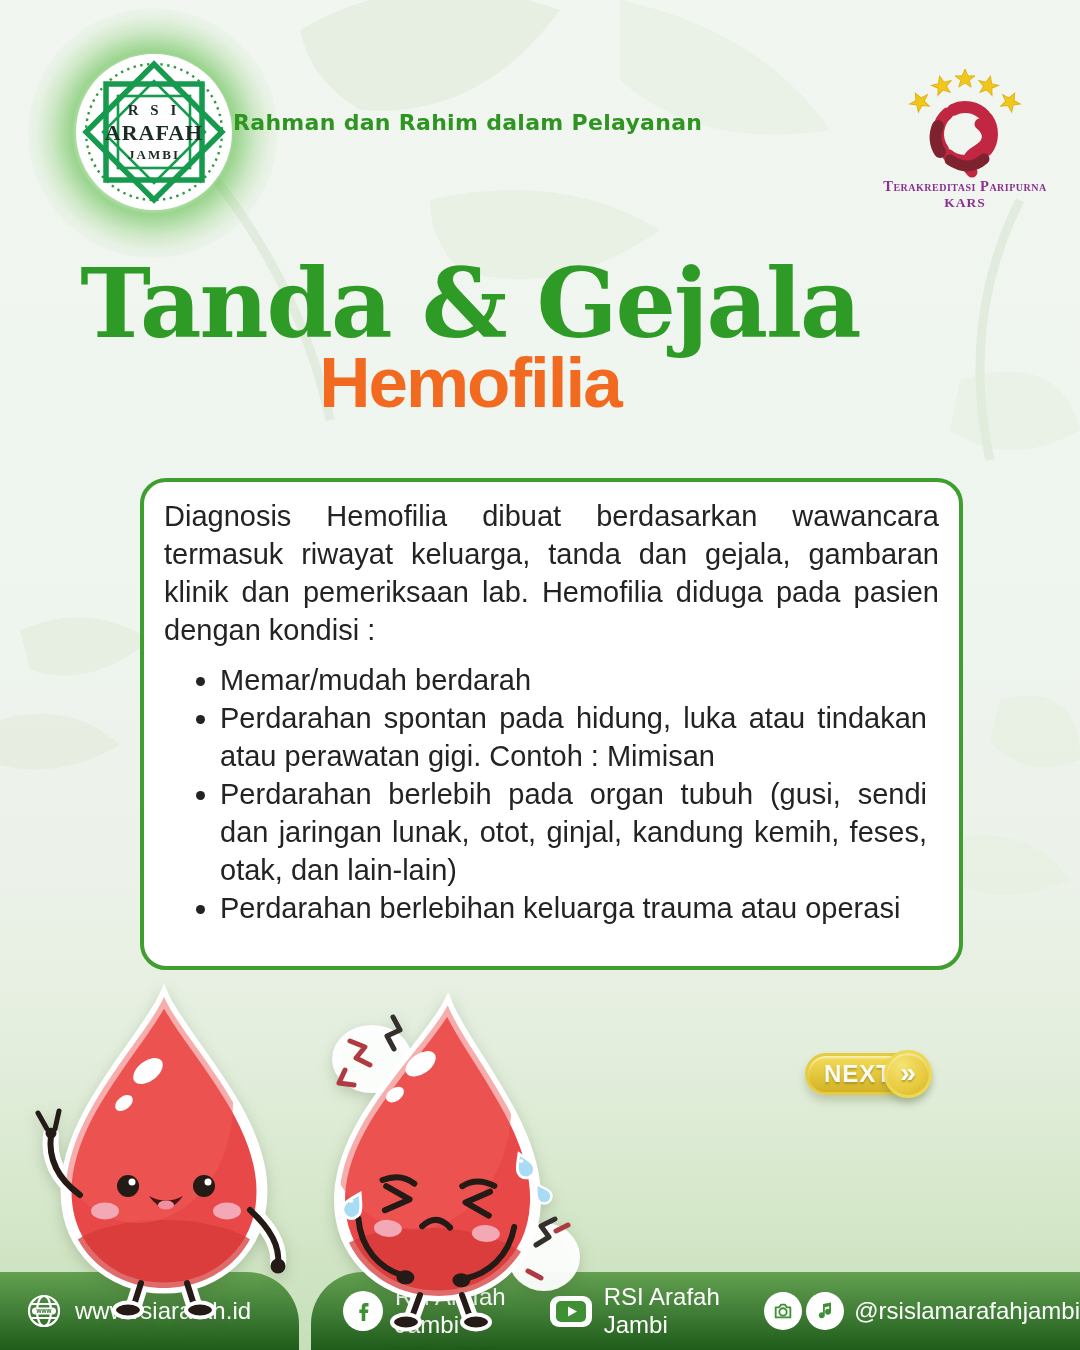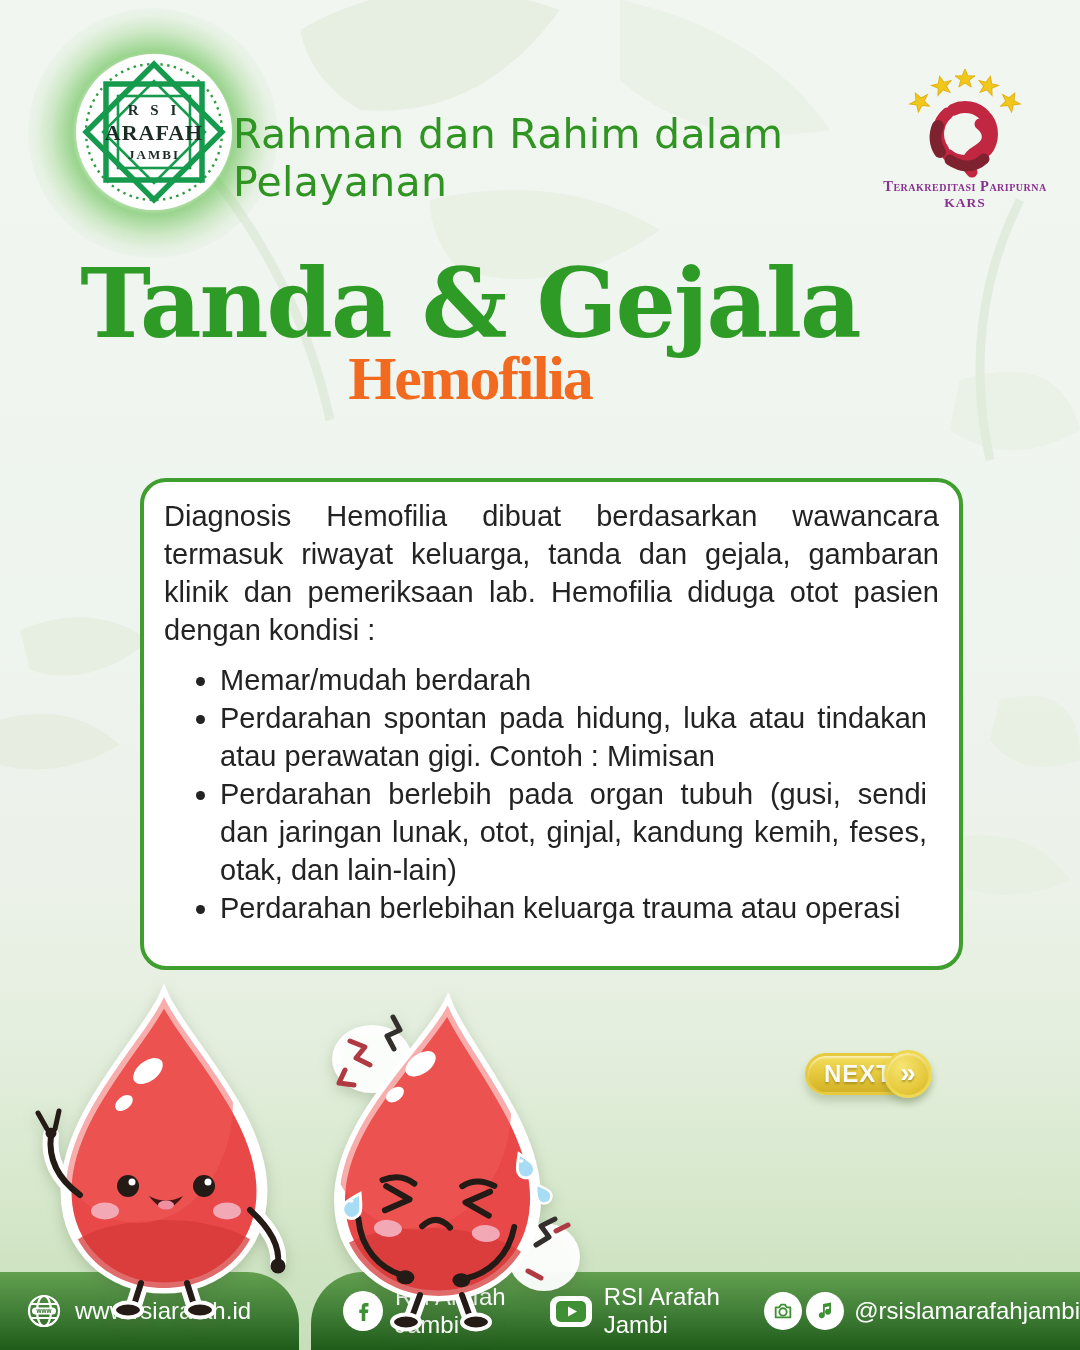--- a/index.html
+++ b/index.html
@@ -10,27 +10,27 @@
   }
   .bg-leaves{position:absolute;inset:0;pointer-events:none;}
   
   .logo-glow{
     position:absolute;left:28px;top:8px;width:250px;height:250px;border-radius:50%;
     background:radial-gradient(circle at center,#ffffff 0 34%,rgba(96,190,76,.60) 46%,rgba(120,200,92,.28) 58%,rgba(140,205,110,.10) 66%,transparent 74%);
   }
   .logo-svg{position:absolute;left:73px;top:51px;width:162px;height:162px;}
   .tagline{
     position:absolute;left:233px;top:110px;width:600px;
-    font-family:"DejaVu Sans",sans-serif;font-size:41px;font-weight:400;color:#2f9421;letter-spacing:.3px;
+    font-family:"DejaVu Sans",sans-serif;font-size:22px;font-weight:700;color:#2f9421;letter-spacing:.3px;
   }
   .kars-svg{position:absolute;left:852px;top:60px;width:226px;height:150px;}
   
   .title-block{position:absolute;left:0;top:256px;width:912px;text-align:center;padding-left:28px;box-sizing:border-box;}
   .title-line1{font-family:"DejaVu Serif",serif;font-weight:800;font-size:95px;line-height:1.0;color:#2f9b27;letter-spacing:-2px;}
-  .title-line2{font-family:Liberation Serif, serif;font-weight:800;font-size:62px;line-height:1.0;color:#f26a1f;letter-spacing:-2px;margin-top:-4px;}
+  .title-line2{font-family:Liberation Sans, sans-serif;font-weight:800;font-size:71px;line-height:1.0;color:#f26a1f;letter-spacing:-2px;margin-top:-4px;}
   
   .info-box{
     position:absolute;left:140px;top:478px;width:823px;height:492px;box-sizing:border-box;
     background:#ffffff;border:4px solid #3e9e2e;border-radius:26px;
     padding:15px 20px 18px 20px;color:#232323;font-size:29px;line-height:38px;text-align:justify;
   }
   .info-box p{margin:0;}
   .info-box ul{margin:12px;padding-left:44px;}
   .info-box li{text-align:justify;}
   
@@ -128,21 +128,21 @@
       <text x="113" y="147" font-size="13.5" letter-spacing="1">KARS</text>
     </g>
   </svg>
 
   <div class="title-block">
     <div class="title-line1">Tanda &amp; Gejala</div>
     <div class="title-line2">Hemofilia</div>
   </div>
 
   <div class="info-box">
-    <p>Diagnosis Hemofilia dibuat berdasarkan wawancara termasuk riwayat keluarga, tanda dan gejala, gambaran klinik dan pemeriksaan lab. Hemofilia diduga otot pasien dengan kondisi :</p>
+    <p>Diagnosis Hemofilia dibuat berdasarkan wawancara termasuk riwayat keluarga, tanda dan gejala, gambaran klinik dan pemeriksaan lab. Hemofilia diduga pada pasien dengan kondisi :</p>
     <ul>
       <li>Memar/mudah berdarah</li>
       <li>Perdarahan spontan pada hidung, luka atau tindakan atau perawatan gigi. Contoh : Mimisan</li>
       <li>Perdarahan berlebih pada organ tubuh (gusi, sendi dan jaringan lunak, otot, ginjal, kandung kemih, feses, otak, dan lain-lain)</li>
       <li>Perdarahan berlebihan keluarga trauma atau operasi</li>
     </ul>
   </div>
 
   <div class="next-btn">
     <span class="next-label">NEXT</span>

